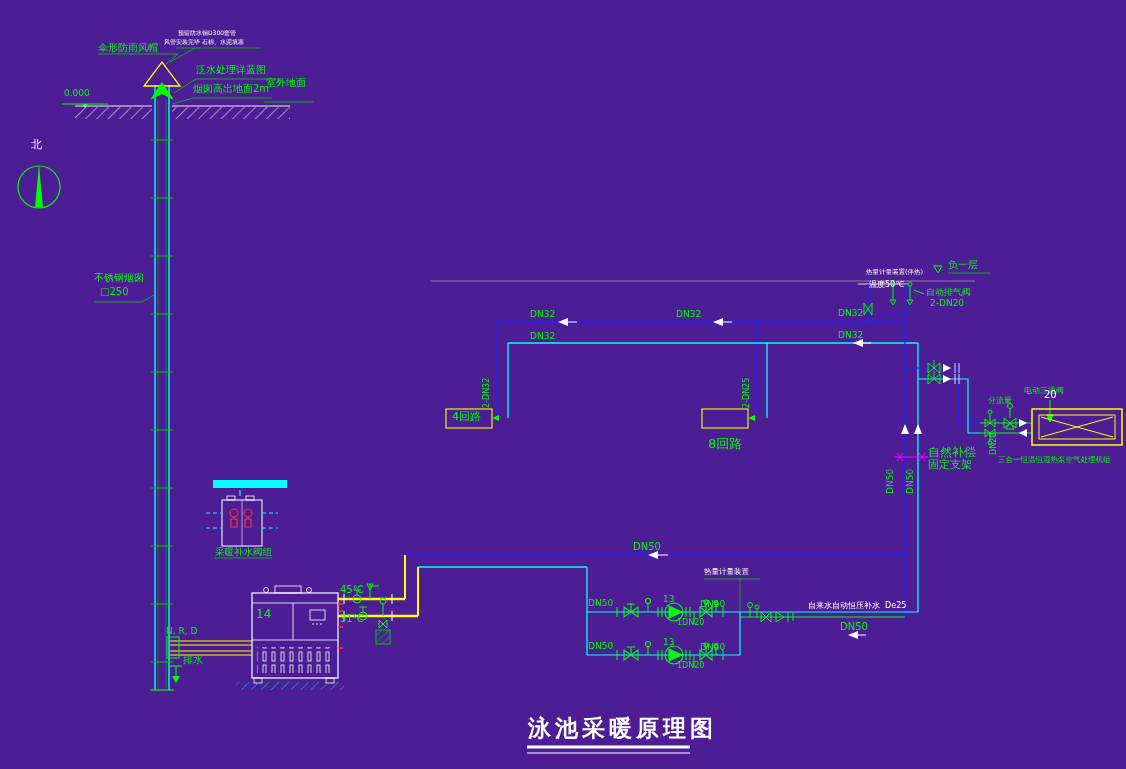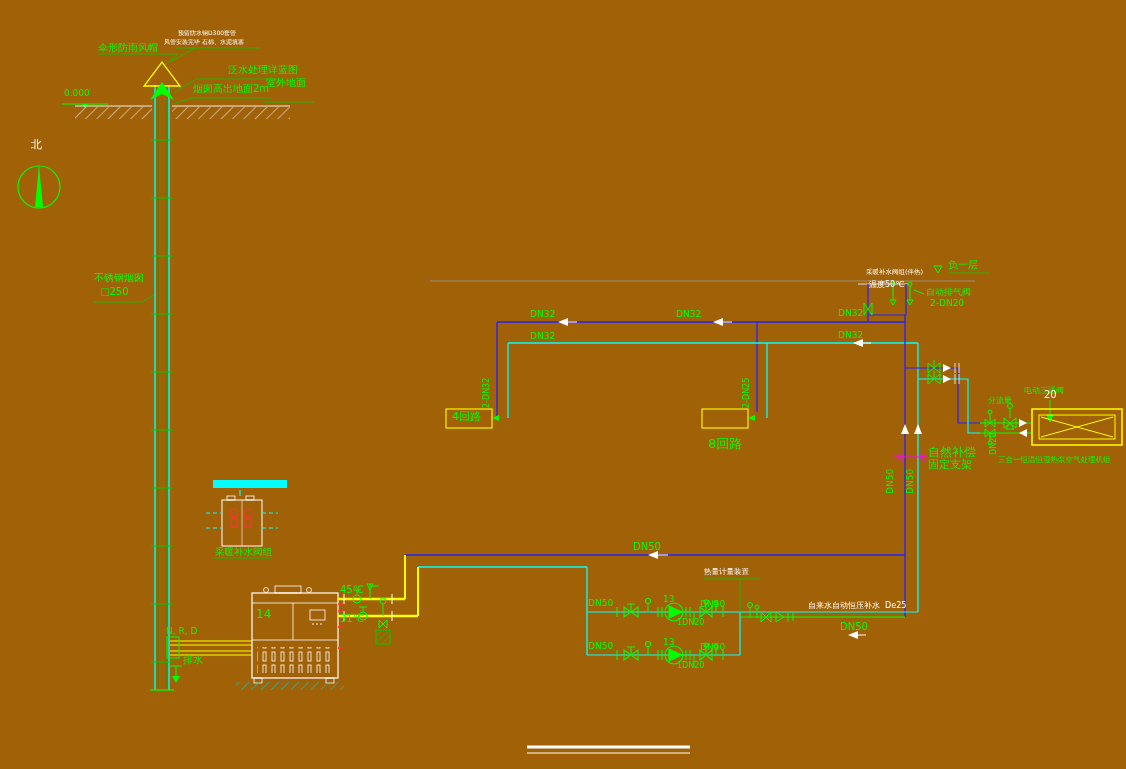--- a/index.html
+++ b/index.html
@@ -1,16 +1,16 @@
 <!DOCTYPE html>
 <html><head>
 <meta charset="utf-8">
 <style>
   html,body{margin:0;padding:0;background:#000;}
-  #canvas{position:relative;width:1126px;height:769px;background:#a16207;overflow:hidden;
+  #canvas{position:relative;width:1126px;height:769px;background:#4c1d95;overflow:hidden;
           font-family:"DejaVu Sans",sans-serif;}
   #vec{position:absolute;left:0;top:0;}
   .lbl{position:absolute;white-space:pre;line-height:1.1;color:#00ff00;}
   .w{color:#ffffff;}
   .rot{transform:rotate(-90deg);transform-origin:0 0;}
   .title{font-weight:bold;letter-spacing:4px;}
 </style>
 </head>
 <body>
 
@@ -267,21 +267,21 @@
 
   <g>
     <path d="M527 747 H690" stroke="#ffffff" stroke-width="3"></path>
     <path d="M527 753 H690" stroke="#ffffff" stroke-width="1"></path>
   </g>
 </svg>
 
 <div class="lbl" style="left:98px;top:42px;font-size:10px;">伞形防雨风帽</div>
 <div class="lbl w" style="left:178px;top:30px;font-size:6px;">预留防水钢D300套管</div>
 <div class="lbl w" style="left:164px;top:39px;font-size:6px;">风管安装完毕 石棉、水泥填塞</div>
-<div class="lbl" style="left:196px;top:64px;font-size:10px;margin-left:32px;">泛水处理详蓝图</div>
+<div class="lbl" style="left:196px;top:64px;font-size:10px;">泛水处理详蓝图</div>
 <div class="lbl" style="left:193px;top:83px;font-size:10px;">烟囱高出地面2m</div>
 <div class="lbl" style="left:64px;top:89px;font-size:9px;">0.000</div>
 <div class="lbl" style="left:266px;top:77px;font-size:10px;">室外地面</div>
 <div class="lbl w" style="left:31px;top:139px;font-size:11px;">北</div>
 <div class="lbl" style="left:94px;top:272px;font-size:10px;">不锈钢烟囱</div>
 <div class="lbl" style="left:100px;top:286px;font-size:10px;text-align:center;">□250</div>
 <div class="lbl" style="left:166px;top:627px;font-size:9px;">N, R, D</div>
 <div class="lbl" style="left:183px;top:654px;font-size:10px;">排水</div>
 <div class="lbl" style="left:256px;top:608px;font-size:12px;">14</div>
 <div class="lbl" style="left:340px;top:584px;font-size:10px;">45℃</div>
@@ -293,21 +293,21 @@
 <div class="lbl" style="left:676px;top:310px;font-size:9px;">DN32</div>
 <div class="lbl" style="left:838px;top:309px;font-size:9px;">DN32</div>
 <div class="lbl" style="left:530px;top:332px;font-size:9px;">DN32</div>
 <div class="lbl" style="left:838px;top:331px;font-size:9px;">DN32</div>
 
 <div class="lbl" style="left:452px;top:411px;font-size:11px;">4回路</div>
 <div class="lbl rot" style="left:483px;top:408px;font-size:8px;">2-DN32</div>
 <div class="lbl" style="left:708px;top:411px;font-size:13px;margin-top:26px;">8回路</div>
 <div class="lbl rot" style="left:743px;top:408px;font-size:8px;">2-DN25</div>
 
-<div class="lbl w" style="left:866px;top:269px;font-size:6.5px;">采暖补水阀组(伴热)</div>
+<div class="lbl w" style="left:866px;top:269px;font-size:6.5px;">热量计量装置(伴热)</div>
 <div class="lbl w" style="left:869px;top:281px;font-size:8px;">温度50℃</div>
 <div class="lbl" style="left:948px;top:259px;font-size:10px;">负一层</div>
 <div class="lbl" style="left:926px;top:288px;font-size:9px;">自动排气阀</div>
 <div class="lbl" style="left:930px;top:299px;font-size:9px;">2-DN20</div>
 
 <div class="lbl" style="left:928px;top:446px;font-size:12px;">自然补偿</div>
 <div class="lbl" style="left:928px;top:459px;font-size:11px;">固定支架</div>
 <div class="lbl rot" style="left:886px;top:494px;font-size:9px;">DN50</div>
 <div class="lbl rot" style="left:906px;top:494px;font-size:9px;">DN50</div>
 
@@ -323,14 +323,15 @@
 
 <div class="lbl" style="left:588px;top:599px;font-size:9px;">DN50</div>
 <div class="lbl" style="left:700px;top:600px;font-size:9px;">DN50</div>
 <div class="lbl" style="left:588px;top:642px;font-size:9px;">DN50</div>
 <div class="lbl" style="left:700px;top:643px;font-size:9px;">DN50</div>
 <div class="lbl" style="left:663px;top:595px;font-size:9px;">13</div>
 <div class="lbl" style="left:663px;top:638px;font-size:9px;">13</div>
 <div class="lbl" style="left:677px;top:619px;font-size:8px;">1DN20</div>
 <div class="lbl" style="left:677px;top:662px;font-size:8px;">1DN20</div>
 
+<div class="lbl w title" style="left:528px;top:716px;font-size:23px;">泳池采暖原理图</div>
 
 </div>
 
 </body></html>

